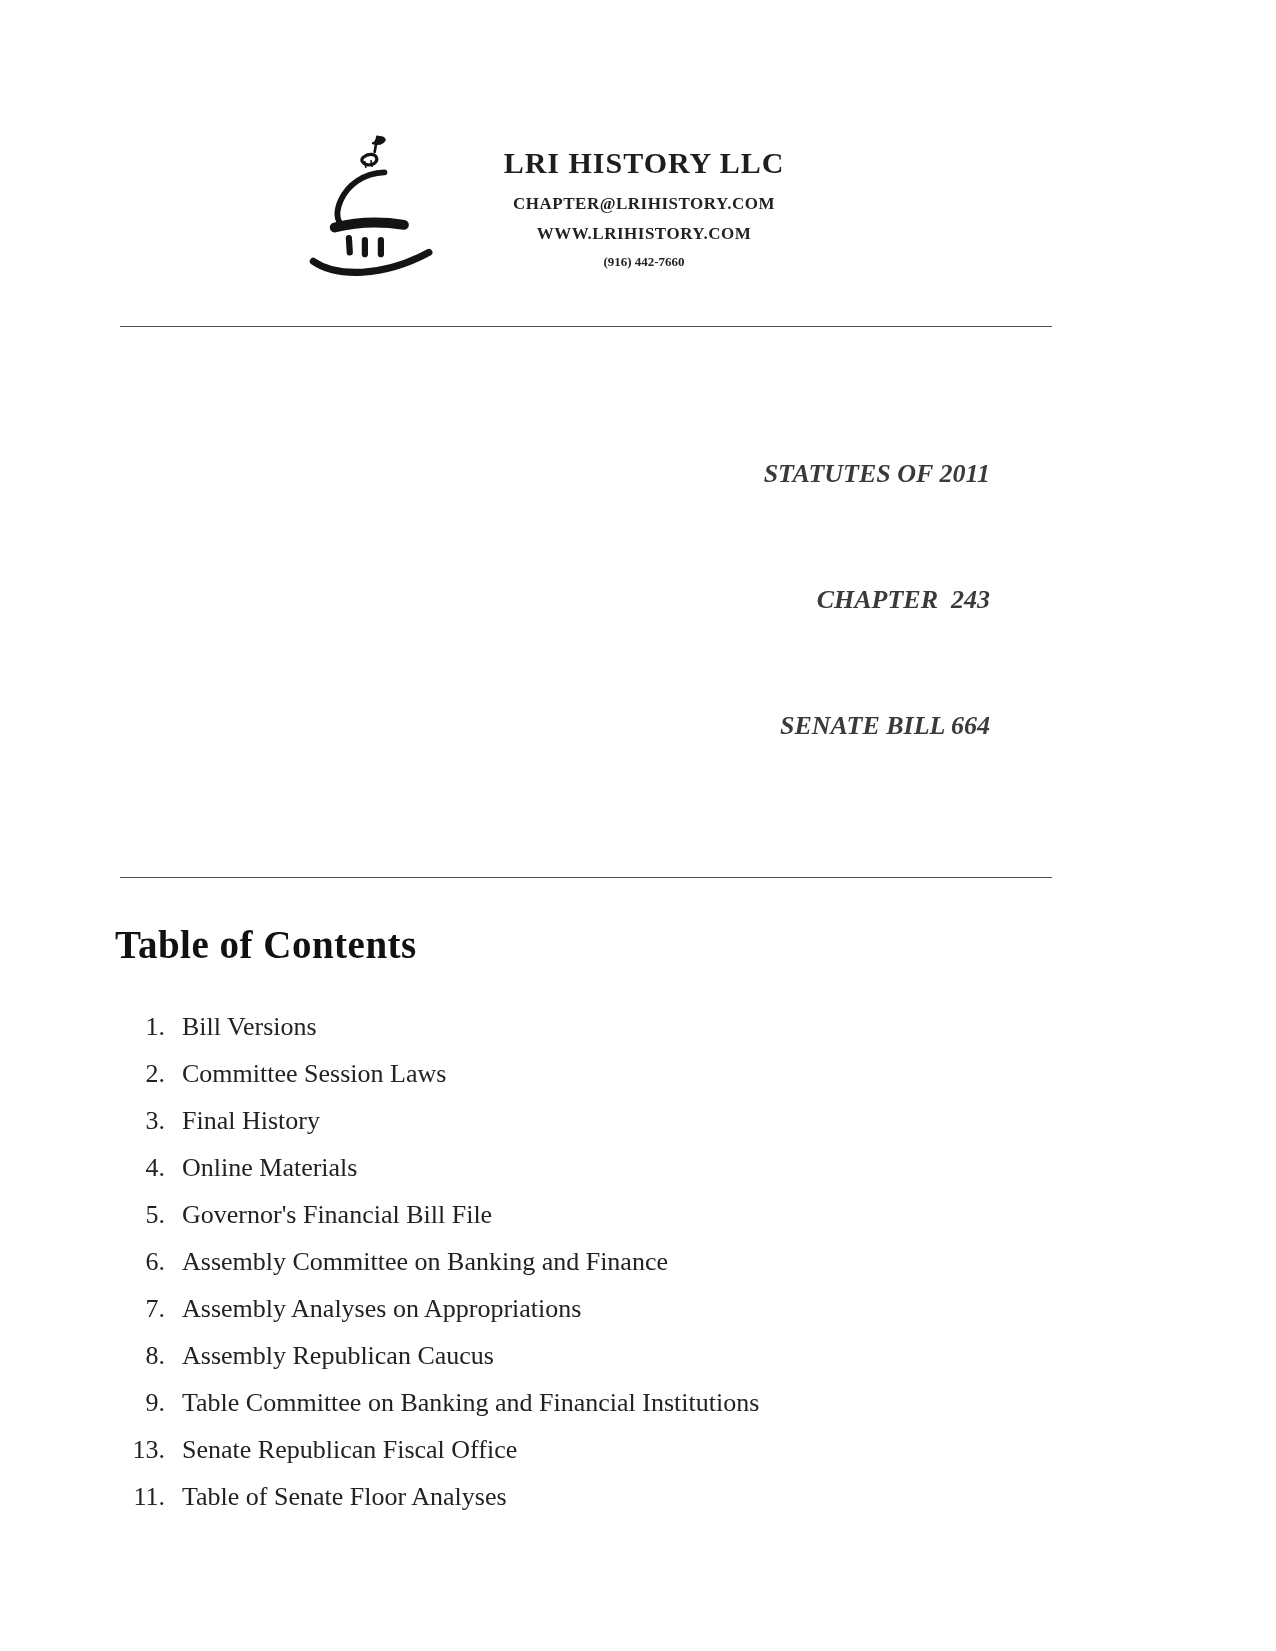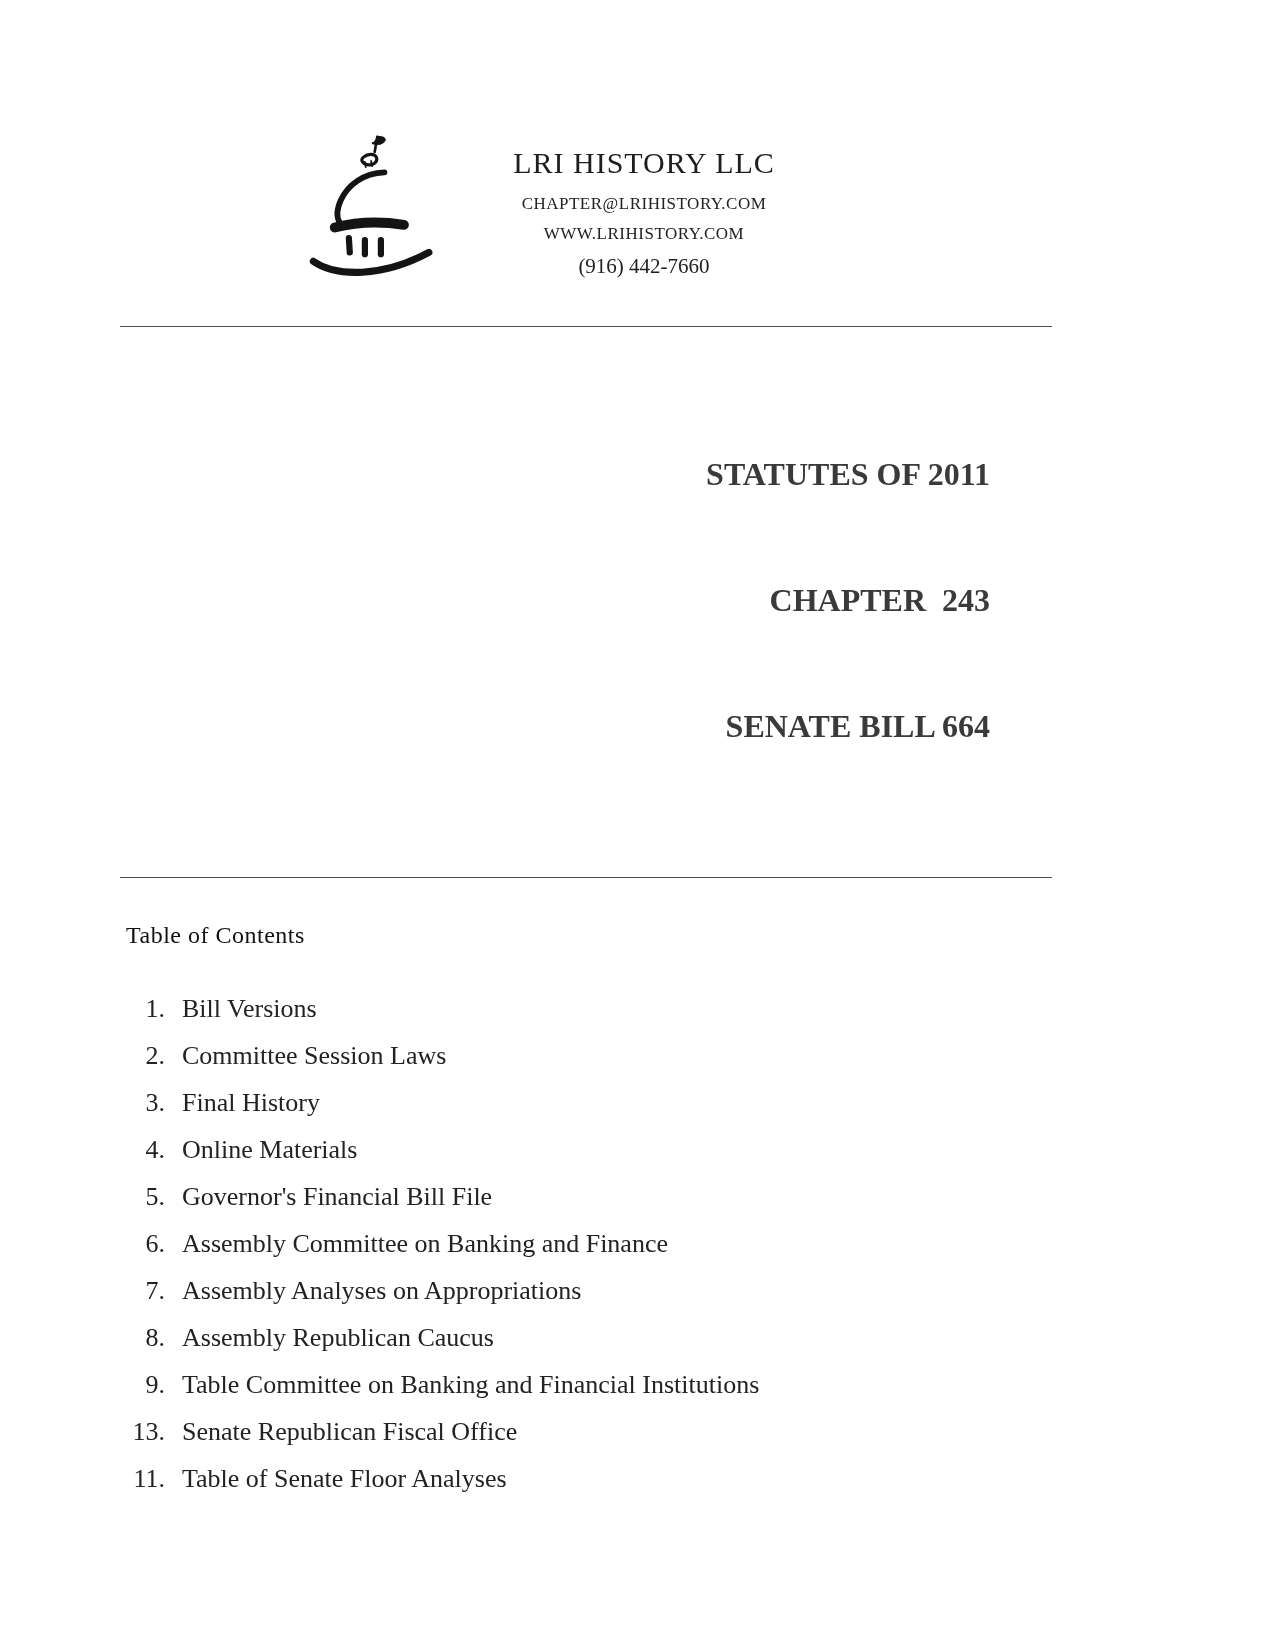--- a/index.html
+++ b/index.html
@@ -17,20 +17,21 @@
     color: #1c1c1c;
     overflow: hidden;
   }
 
   
   .letterhead {
     display: flex;
     align-items: flex-start;
     padding-top: 128px;
     padding-left: 298px;
+    font-weight: bold;
   }
 
   .logo {
     width: 148px;
     height: 160px;
     flex: 0 0 auto;
   }
   .logo svg { width: 100%; height: 100%; }
 
   .contact {
@@ -48,21 +49,21 @@
     white-space: nowrap;
   }
   .contact-line {
     font-size: 17px;
     letter-spacing: 0.5px;
     color: #222;
     margin-bottom: 10px;
     white-space: nowrap;
   }
   .phone-line {
-    font-size: 21px;
+    font-size: 13px;
     color: #222;
     white-space: nowrap;
   }
 
   
   .rule {
     border: none;
     border-top: 1.5px solid #4d4d4d;
     width: 932px;
     margin-left: 120px;
@@ -72,37 +73,37 @@
 
   
   .title-block {
     width: 932px;
     margin-left: 120px;
     margin-top: 42px;
     padding-right: 62px;
     text-align: right;
     font-weight: bold;
     color: #3a3a3a;
-    font-size: 32px;
+    font-size: 26px;
     line-height: 42px;
     white-space: pre-wrap;
+    font-style: italic;
   }
 
   
   .toc {
     margin-left: 115px;
     margin-top: 44px;
   }
   .toc-heading {
-    font-size: 24px;
-    font-weight: normal;
+    font-size: 39px;
+    font-weight: bold;
     color: #111;
     letter-spacing: 0.5px;
     margin-bottom: 36px;
-    margin-left: 11px;
   }
   .toc-list {
     list-style: none;
   }
   .toc-item {
     display: grid;
     grid-template-columns: 50px auto;
     column-gap: 17px;
     align-items: baseline;
     font-size: 26px;

